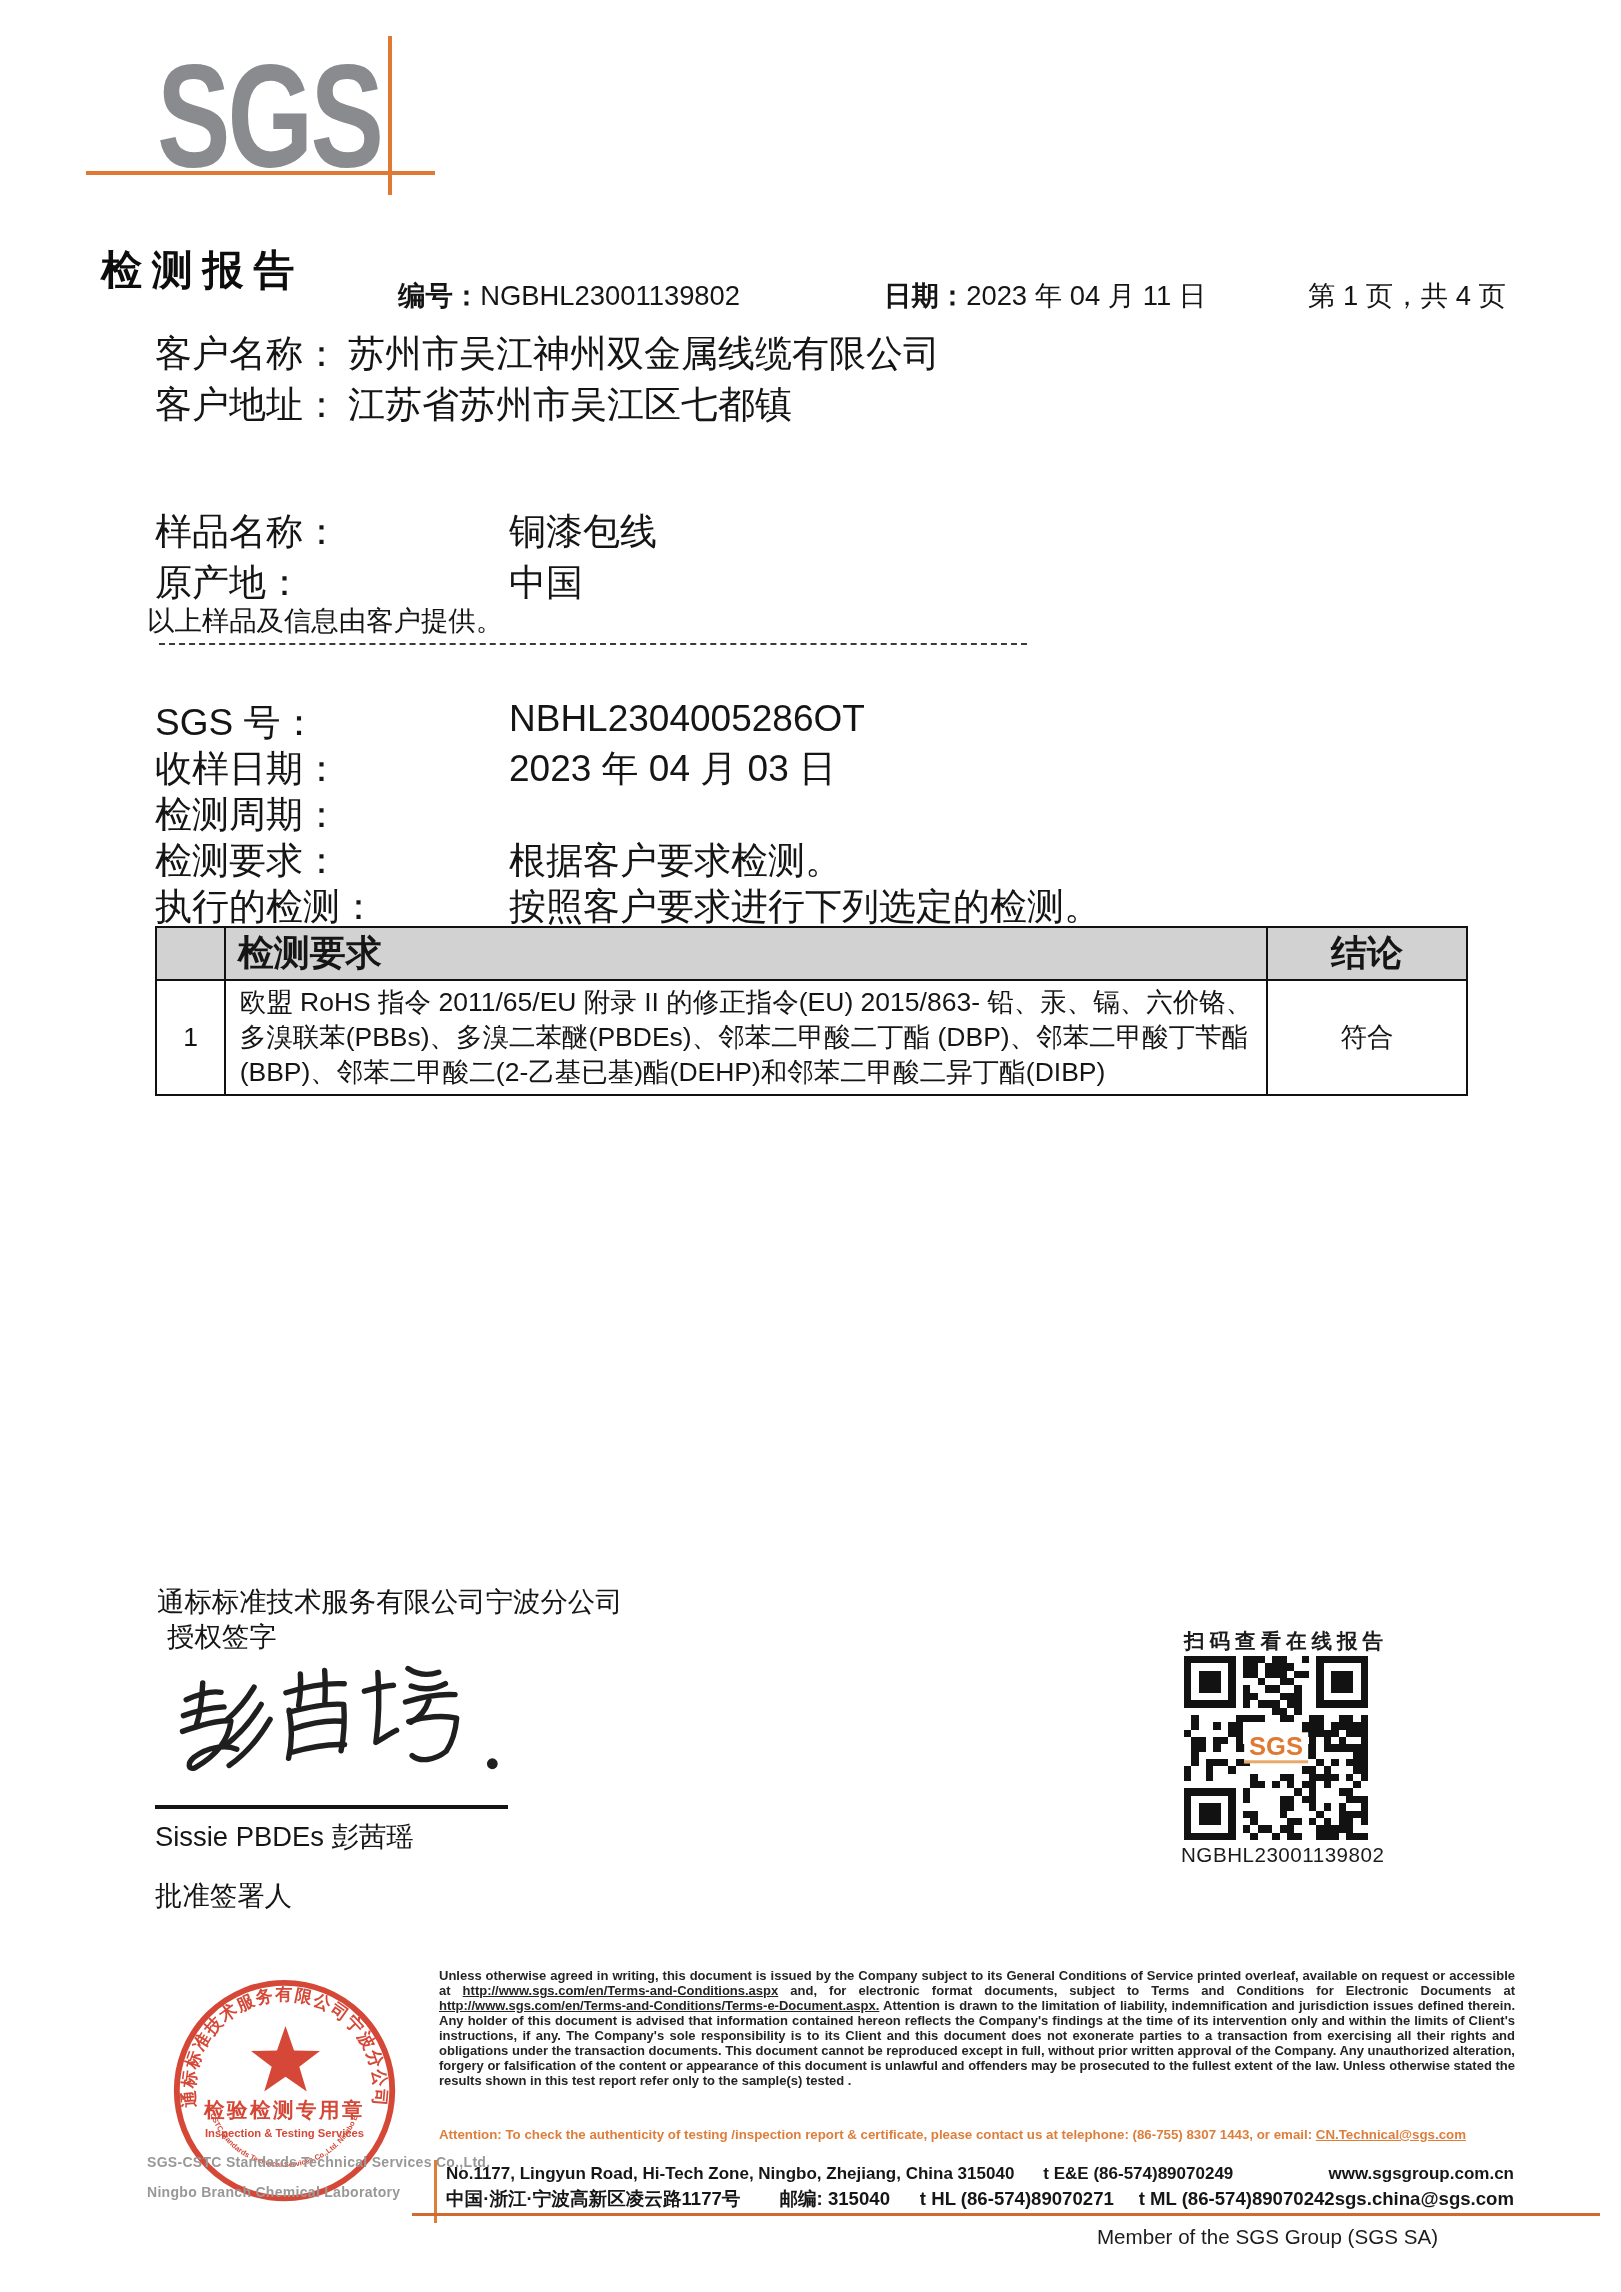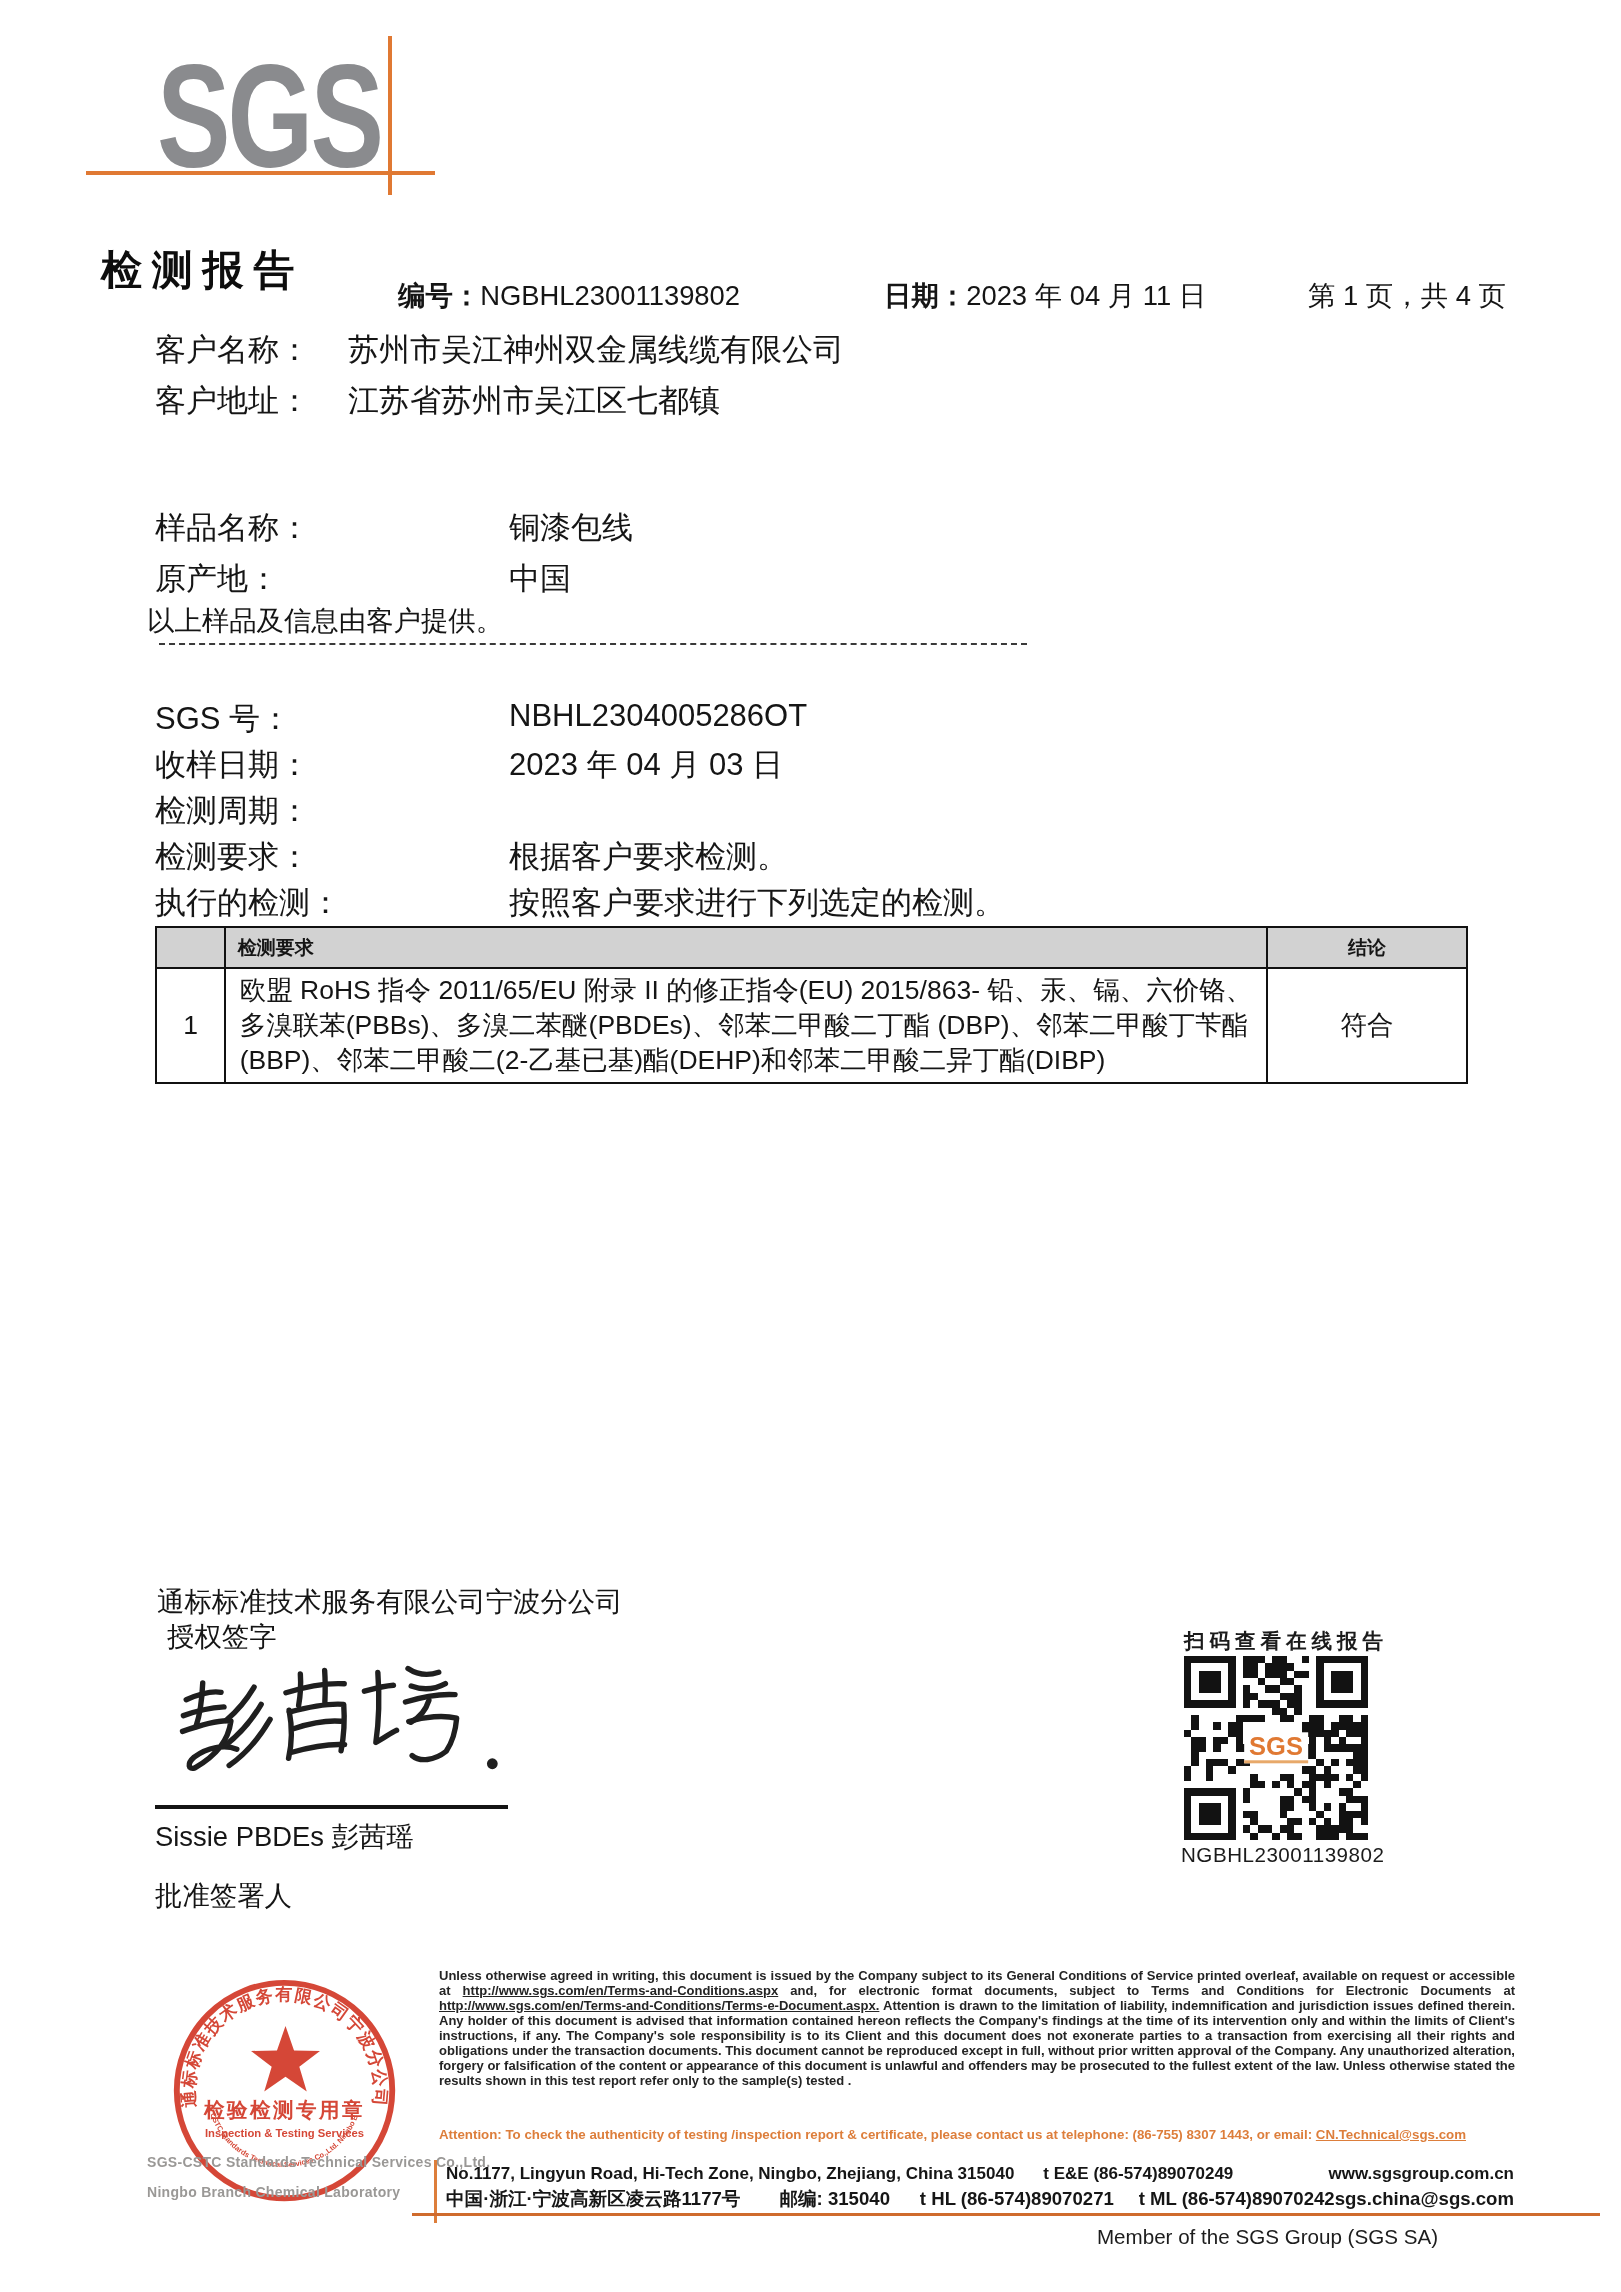--- a/index.html
+++ b/index.html
@@ -16,29 +16,29 @@
   .logo-hline{position:absolute;left:86px;top:171px;width:349px;height:3.9px;background:#e07933;}
   .logo-vline{position:absolute;left:388px;top:36px;width:3.9px;height:159px;background:#e07933;}
   
   #report-title{position:absolute;left:101px;top:243px;font-size:41px;font-weight:700;letter-spacing:9.8px;color:#0d0d0d;}
   .meta{position:absolute;top:278px;font-size:27.4px;white-space:nowrap;}
   .meta b{font-weight:700;}
   #meta-no{left:398px;}
   #meta-date{left:884px;}
   #meta-page{left:1308px;font-weight:400;}
   
-  .info-row{position:absolute;left:155px;width:1274px;font-size:31px;white-space:nowrap;}
+  .info-row{position:absolute;left:155px;width:1274px;font-size:37px;white-space:nowrap;}
   .info-row .value{position:absolute;left:193px;top:0;}
   .info-row.wide .value{left:354px;}
   #sample-note{position:absolute;left:147px;top:603px;font-size:27.4px;}
   #dashed-line{position:absolute;left:159px;top:643px;width:868px;height:0;border-top:2.9px dashed #3a3a3a;}
   
   #results-table{position:absolute;left:155px;top:926px;border-collapse:collapse;table-layout:fixed;width:1313px;}
   #results-table td,#results-table th{border:2.9px solid #111;}
-  #results-table thead th{background:#d2d2d2;height:37px;font-size:19px;font-weight:700;}
+  #results-table thead th{background:#d2d2d2;height:37px;font-size:36px;font-weight:700;}
   th.req-h{text-align:left;padding-left:11.8px;}
   td.idx,th.idx{width:65px;text-align:center;}
   td.concl,th.concl{width:196px;text-align:center;}
   td.req{padding:3.9px 13.7px;font-size:26.5px;line-height:35px;text-align:left;}
   td.idx,td.concl{font-size:26.5px;}
   #results-table tbody tr{height:108px;}
   
   #sig-company{position:absolute;left:157px;top:1584px;font-size:27.4px;}
   #sig-label{position:absolute;left:167px;top:1619px;font-size:27.4px;}
   #signature-svg{position:absolute;left:155px;top:1654px;}

